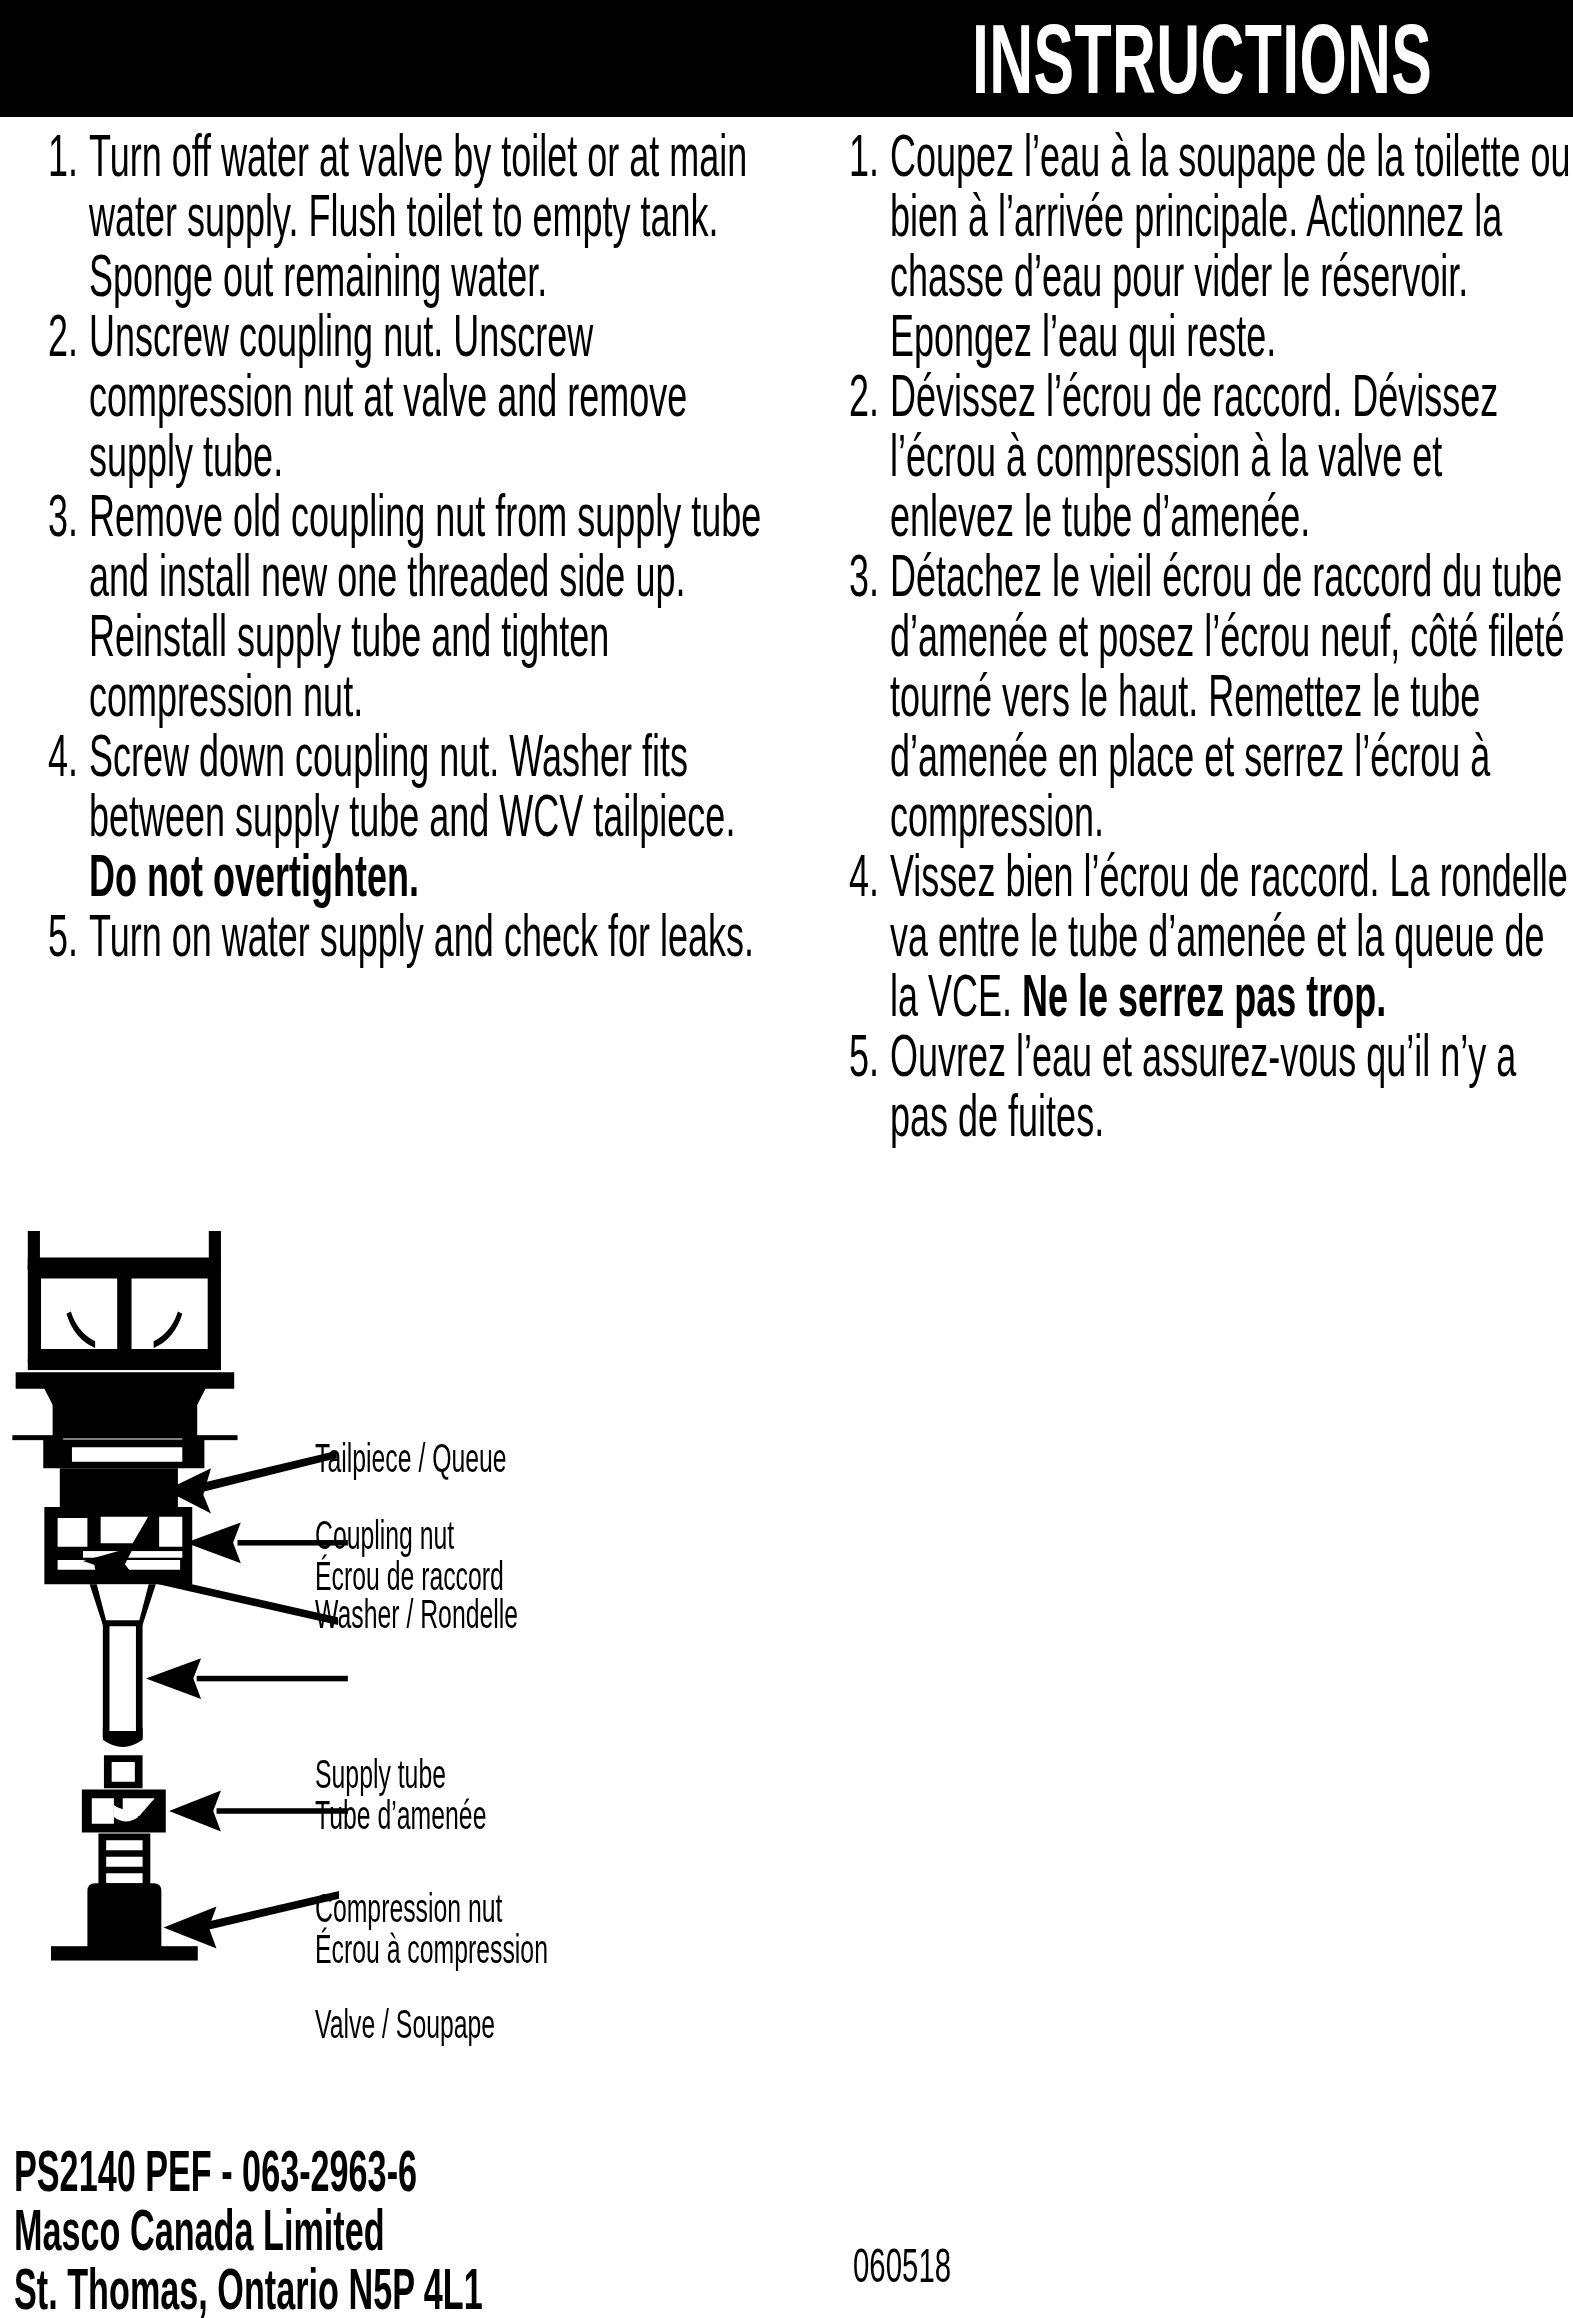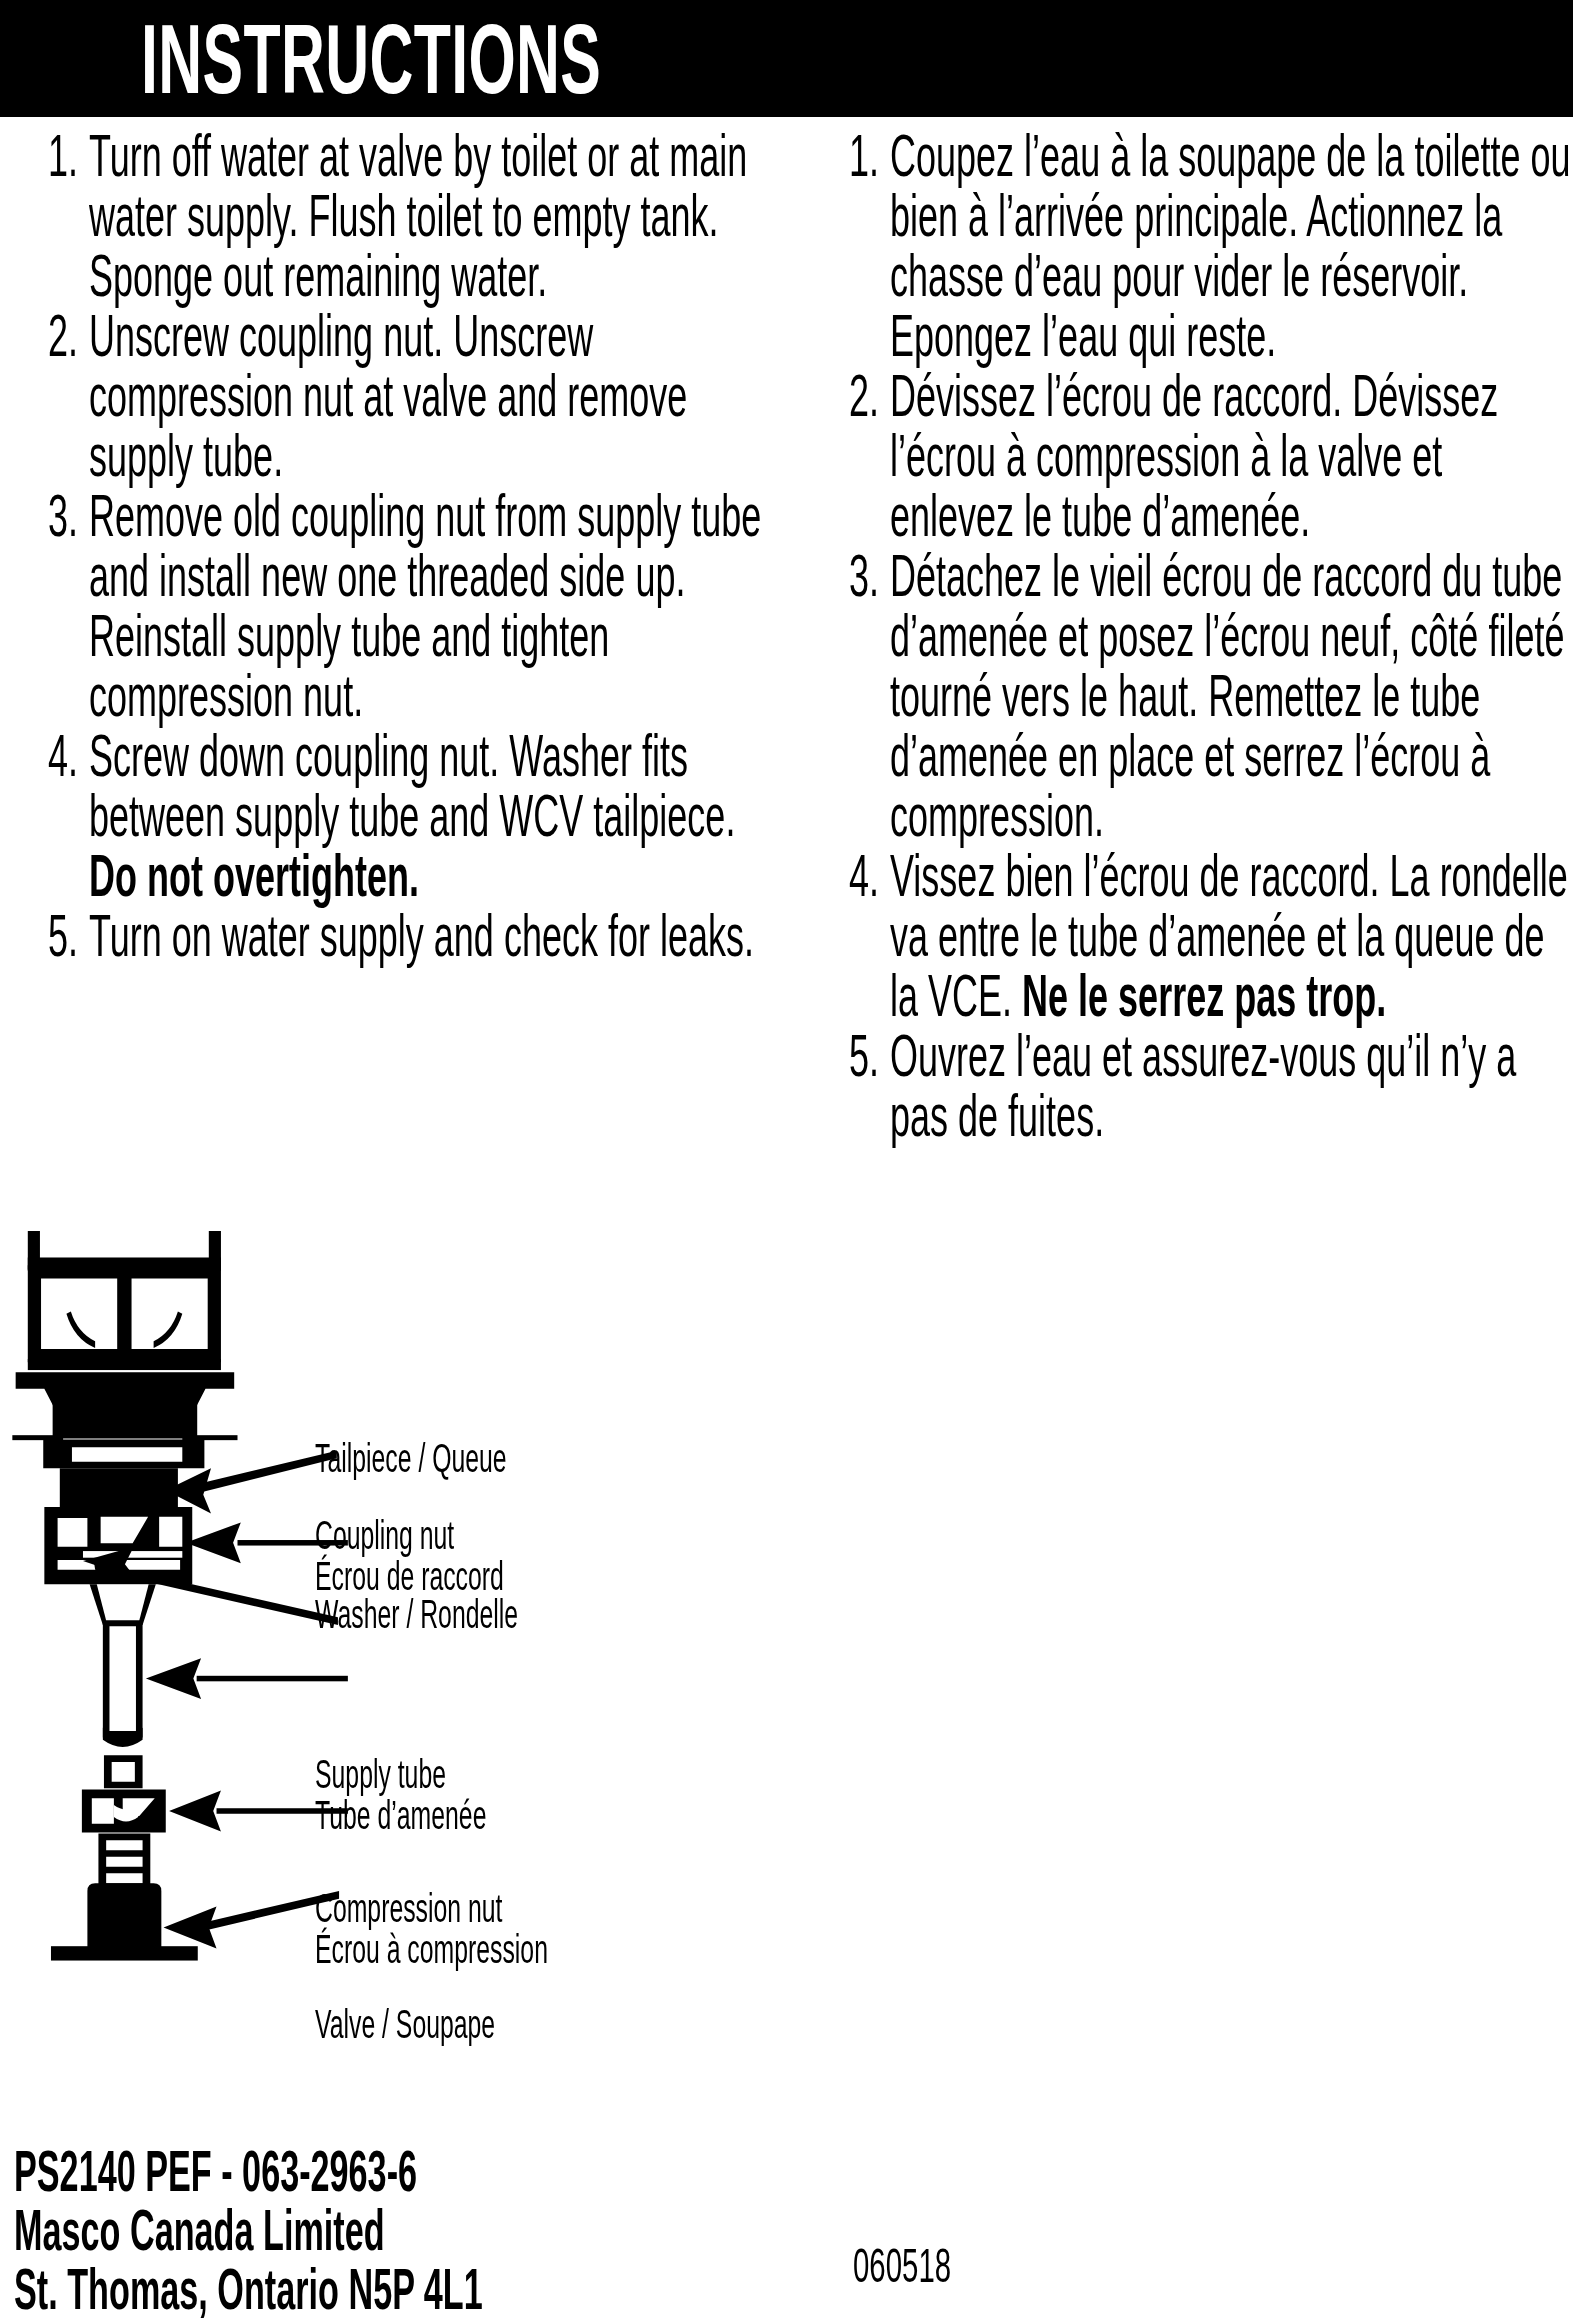--- a/index.html
+++ b/index.html
@@ -19,21 +19,21 @@
   
   .header-band {
     position: absolute;
     left: 0;
     top: 0;
     width: 1573px;
     height: 117px;
     background: #000000;
     display: flex;
     align-items: center;
-    justify-content: flex-start;
+    justify-content: flex-end;
   }
   .header-title {
     color: #ffffff;
     font-size: 98px;
     font-weight: 700;
     letter-spacing: 0.6px;
     line-height: 1;
     transform: scaleX(0.62);
     transform-origin: center center;
     white-space: nowrap;

